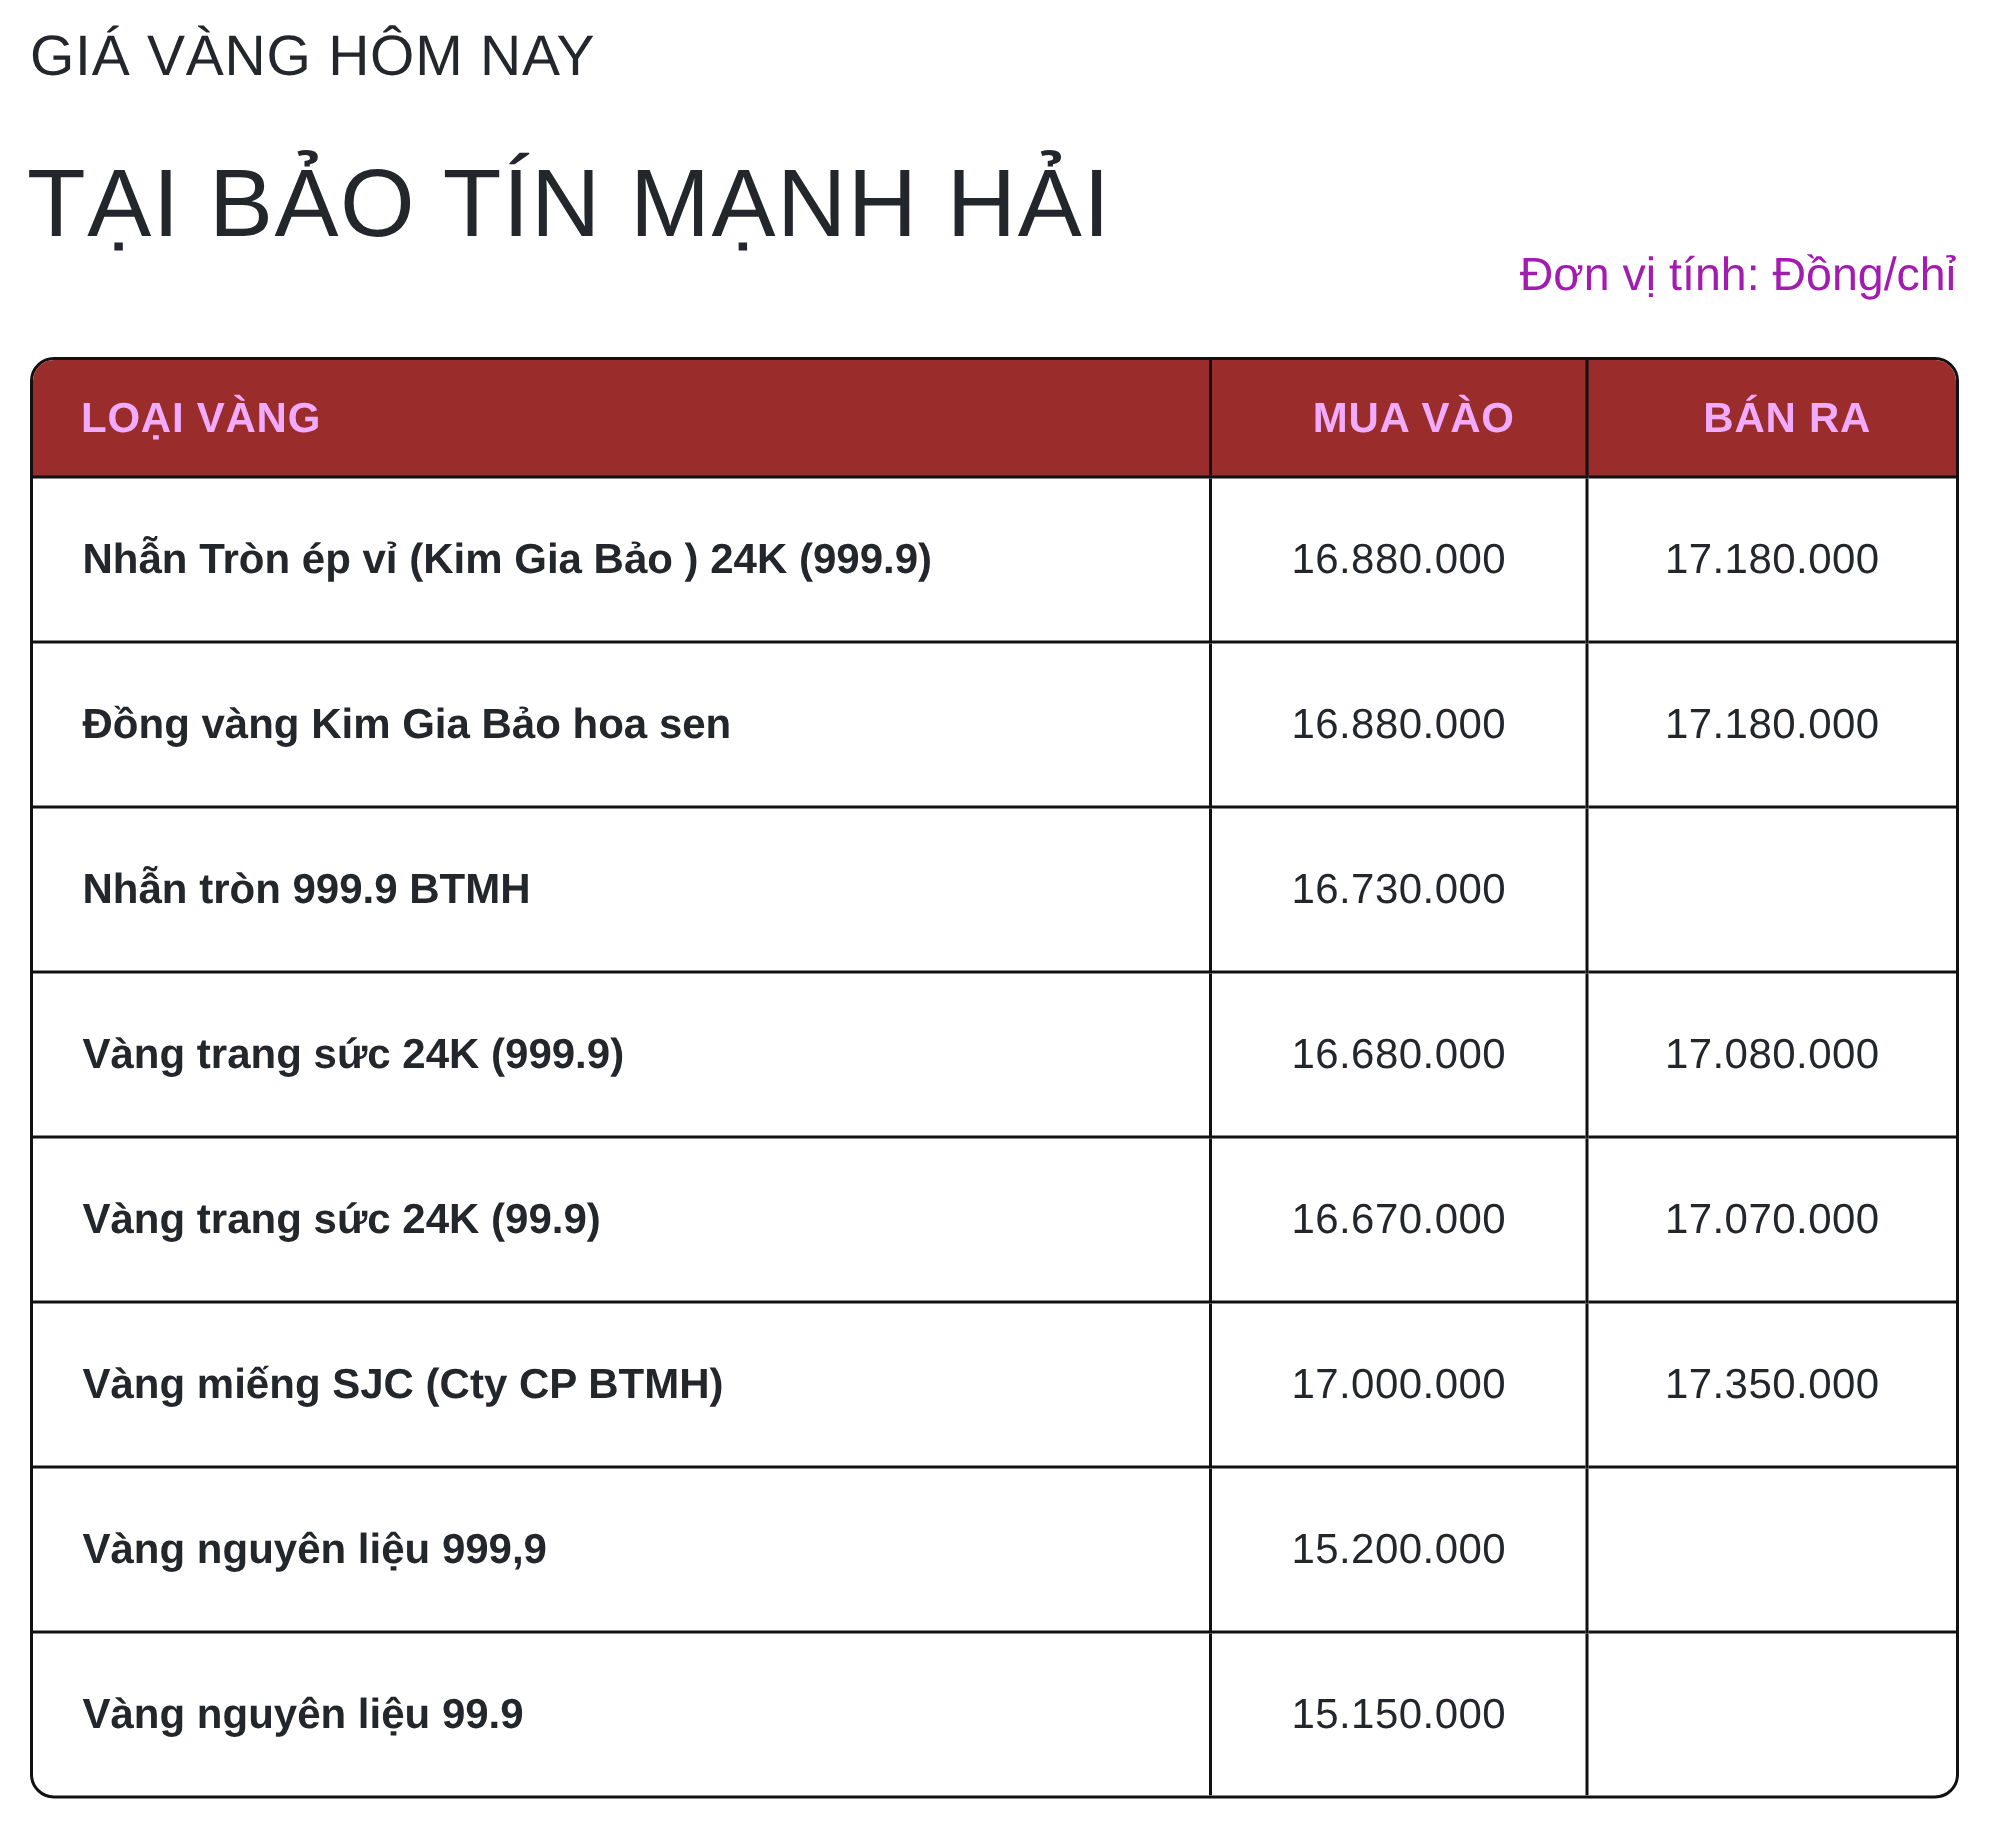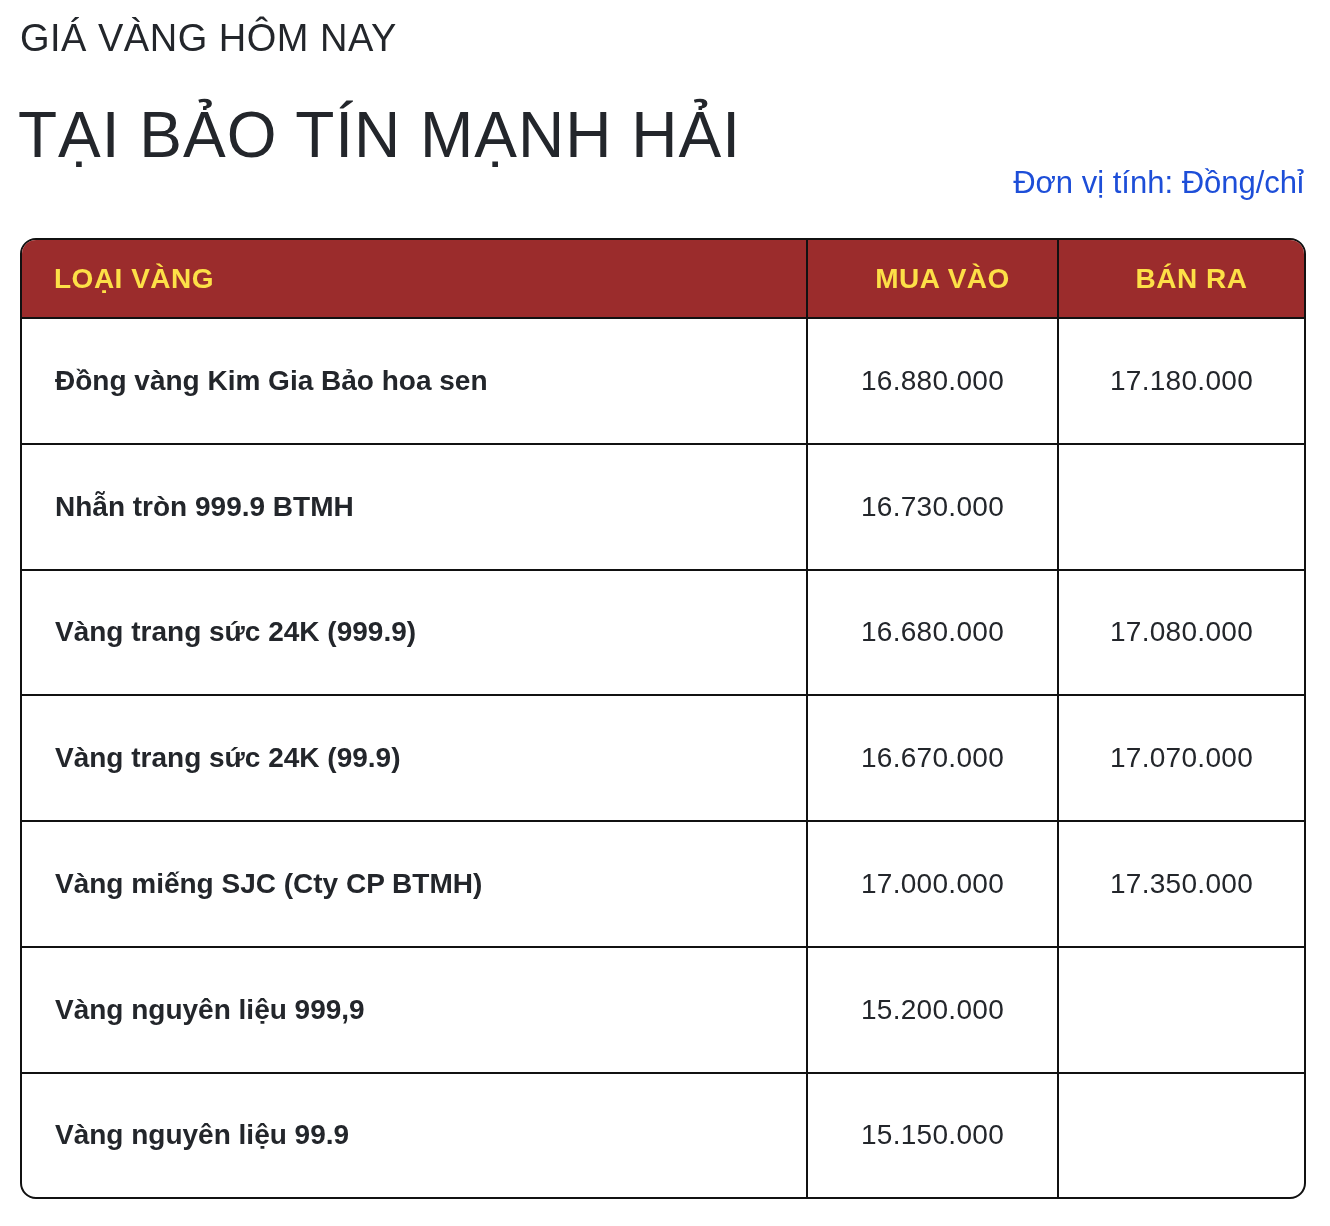--- a/index.html
+++ b/index.html
@@ -36,21 +36,21 @@
       color: #23262b;
       line-height: 76px;
       white-space: nowrap;
       margin-top: 25px;
     }
     .unit {
       position: absolute;
       right: 26px;
       top: 163px;
       font-size: 31px;
-      color: #1d4ed8;
+      color: #a21caf;
       line-height: 40px;
       white-space: nowrap;
     }
     .table-wrap {
       position: absolute;
       left: 20px;
       top: 238px;
       width: 1282px;
       height: 957px;
       border: 2px solid #111111;
@@ -62,21 +62,21 @@
       width: 100%;
       height: 100%;
       border-collapse: collapse;
       table-layout: fixed;
     }
     col.c1 { width: 785px; }
     col.c2 { width: 251px; }
     col.c3 { width: 246px; }
     thead th {
       background: #9b2c2c;
-      color: #fde047;
+      color: #f0abfc;
       font-weight: 700;
       font-size: 28px;
       letter-spacing: 0.5px;
       height: 77px;
       padding: 0;
       border-bottom: 2px solid #111111;
       border-left: 2px solid #111111;
     }
     thead th:first-child {
       border-left: none;
@@ -124,20 +124,25 @@
     </colgroup>
     <thead>
       <tr>
         <th>LOẠI VÀNG</th>
         <th class="num">MUA VÀO</th>
         <th class="num">BÁN RA</th>
       </tr>
     </thead>
     <tbody>
       <tr>
+        <td>Nhẫn Tròn ép vỉ (Kim Gia Bảo ) 24K (999.9)</td>
+        <td class="num">16.880.000</td>
+        <td class="num">17.180.000</td>
+      </tr>
+      <tr>
         <td>Đồng vàng Kim Gia Bảo hoa sen</td>
         <td class="num">16.880.000</td>
         <td class="num">17.180.000</td>
       </tr>
       <tr>
         <td>Nhẫn tròn 999.9 BTMH</td>
         <td class="num">16.730.000</td>
         <td class="num"></td>
       </tr>
       <tr>

